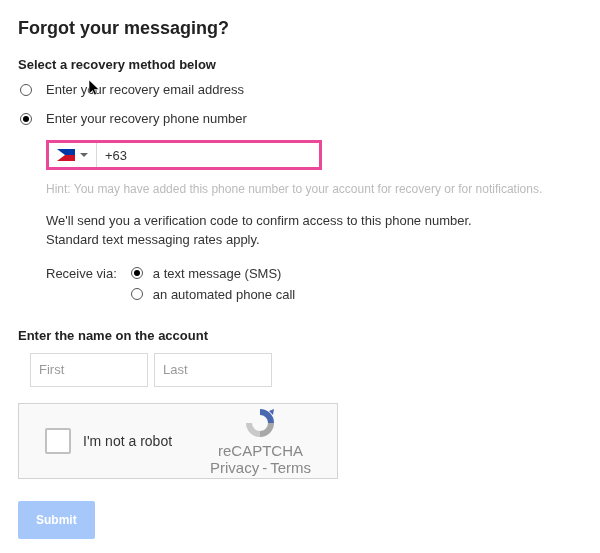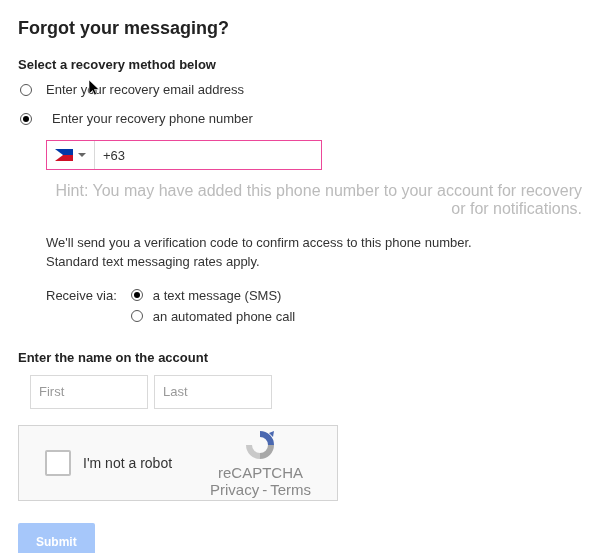--- a/index.html
+++ b/index.html
@@ -47,21 +47,21 @@
     border-radius: 50%;
     top: 2px;
     left: 2px;
   }
   .phone-block { margin-left: 28px; }
   .phone-input-row {
     display: flex;
     align-items: stretch;
     width: 276px;
     height: 30px;
-    border: 1px solid #ec4899;
+    border: 3px solid #ec4899;
     margin-top: 12px;
   }
   .country-picker {
     display: flex;
     align-items: center;
     padding: 0 8px;
     border-right: 1px solid #d9d9d9;
     cursor: pointer;
     gap: 5px;
   }
@@ -91,23 +91,22 @@
   .phone-input {
     flex: 1;
     border: none;
     outline: none;
     padding: 0 8px;
     font-size: 13px;
     color: #333;
   }
   .hint {
     color: #bbb;
-    font-size: 16px;
+    font-size: 12px;
     margin: 12px 0 16px 0;
-    text-align: right;
   }
   .info-text {
     color: #333;
     font-size: 13px;
     line-height: 1.45;
     margin-bottom: 16px;
   }
   .receive-row {
     display: flex;
     align-items: flex-start;
@@ -188,21 +187,21 @@
 <div class="section-label">Select a recovery method below</div>
 
 <div class="radio-row" style="margin-left:2px; position:relative;">
   <span class="radio"></span>
   <span>Enter your recovery email address</span>
   <svg class="cursor-svg" style="left:68px; top:-2px;" viewBox="0 0 12 18">
     <path d="M0 0 L0 14 L3.5 10.5 L5.5 15 L7.5 14 L5.5 9.5 L10 9.5 Z" fill="#000" stroke="#fff" stroke-width="0.6"></path>
   </svg>
 </div>
 
-<div class="radio-row" style="margin-left:2px;gap:6px;">
+<div class="radio-row" style="margin-left:2px;">
   <span class="radio selected"></span>
   <span>Enter your recovery phone number</span>
 </div>
 
 <div class="phone-block">
   <div class="phone-input-row">
     <div class="country-picker">
       <span class="flag-ph"></span>
       <span class="caret-down"></span>
     </div>

